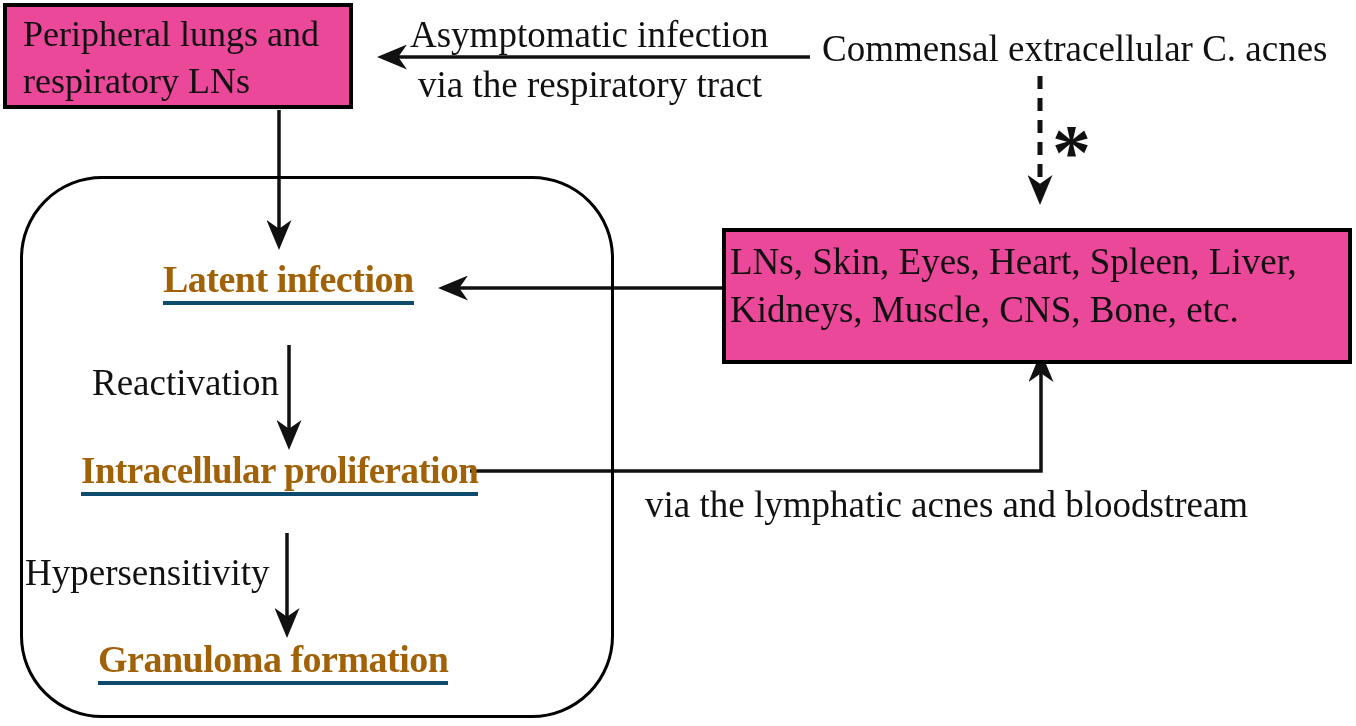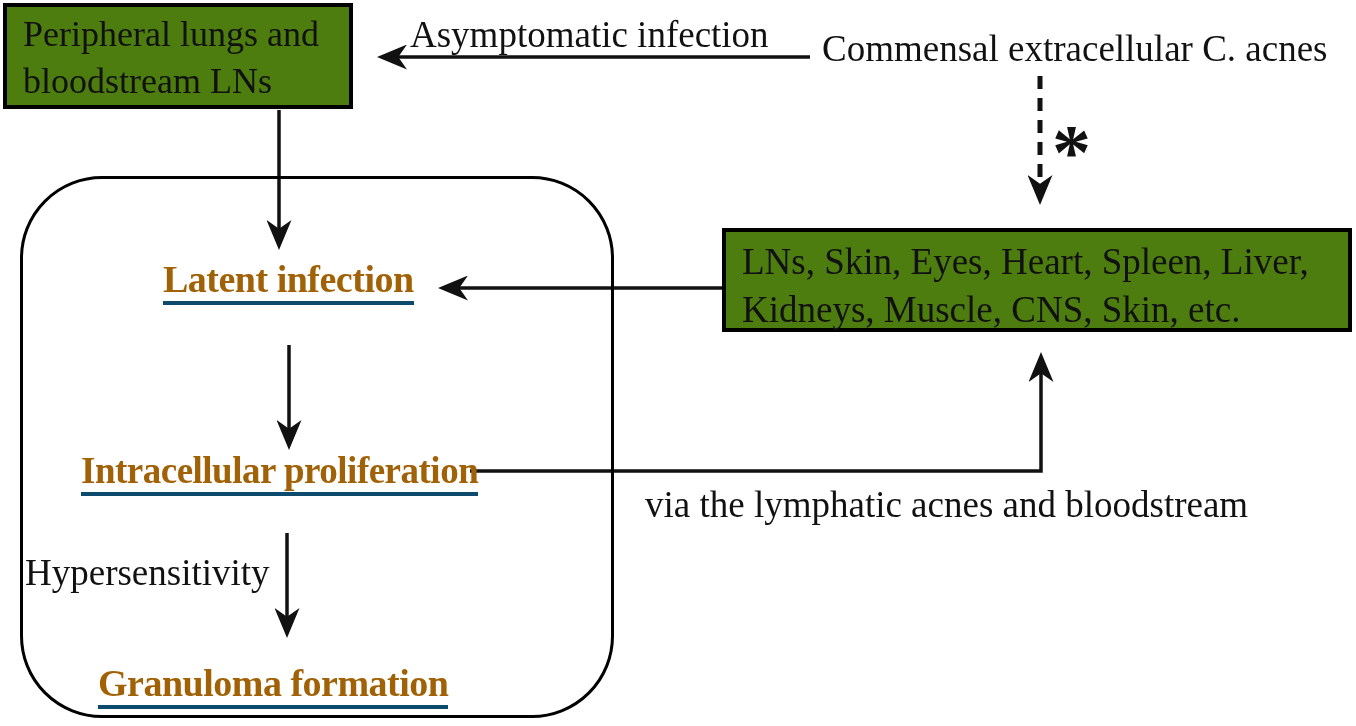--- a/index.html
+++ b/index.html
@@ -4,21 +4,21 @@
 <style>
   html,body{margin:0;padding:0;background:#ffffff;}
   #canvas{
     position:relative;width:1356px;height:726px;background:#ffffff;
     font-family:"Liberation Serif","DejaVu Serif",serif;color:#111111;
     overflow:hidden;
   }
   .abs{position:absolute;white-space:nowrap;}
   .txt{font-size:37px;line-height:46px;color:#111;}
   .box{
-    position:absolute;border:4px solid #000;background:#4d7c0f;
+    position:absolute;border:4px solid #000;background:#ec4899;
     box-sizing:border-box;font-size:36px;line-height:47px;color:#111;
   }
   .box .bline{white-space:nowrap;}
   #rounded-container{
     position:absolute;left:20px;top:176px;width:594px;height:542px;
     border:3px solid #000;border-radius:82px;box-sizing:border-box;background:transparent;
   }
   .heading{
     font-size:38px;font-weight:bold;letter-spacing:-0.5px;line-height:1.05;
     border-bottom:4px solid #0c4a6e;padding-bottom:1px;color:#a16207;
@@ -45,42 +45,44 @@
     <path d="M1040 76 L1040 195" stroke="#111" stroke-width="5" fill="none" stroke-dasharray="13 9" marker-end="url(#ah)"></path>
     <path d="M279 110 L279 240" stroke="#111" stroke-width="3.5" fill="none" marker-end="url(#ah)"></path>
     <path d="M722 288 L448 288" stroke="#111" stroke-width="3.5" fill="none" marker-end="url(#ah)"></path>
     <path d="M289 345 L289 440" stroke="#111" stroke-width="3.5" fill="none" marker-end="url(#ah)"></path>
     <path d="M470 471 L1041 471 L1041 362" stroke="#111" stroke-width="3.5" fill="none" marker-end="url(#ah)"></path>
     <path d="M287 533 L287 628" stroke="#111" stroke-width="3.5" fill="none" marker-end="url(#ah)"></path>
   </svg>
 
   <div class="box" style="left:3px;top:3px;width:350px;height:106px;padding:4px 6px 0 16px;">
     <div class="bline">Peripheral lungs and</div>
-    <div class="bline">bloodstream LNs</div>
+    <div class="bline">respiratory LNs</div>
   </div>
 
   <div class="abs txt" style="left:410px;top:12px;">Asymptomatic infection</div>
+  <div class="abs txt" style="left:418px;top:62px;">via the respiratory tract</div>
 
   <div class="abs txt" style="left:822px;top:26px;">
     <span>Commensal extracellular </span><span class="ital">C. acnes</span>
   </div>
 
   <div id="asterisk">*</div>
 
-  <div class="box" style="left:722px;top:228px;width:630px;height:104px;padding:6px 6px 0 16px;font-size:37px;line-height:48px;">
+  <div class="box" style="left:722px;top:228px;width:630px;height:136px;padding:6px 6px 0 4px;font-size:37px;line-height:48px;">
     <div class="bline">LNs, Skin, Eyes, Heart, Spleen, Liver,</div>
-    <div class="bline">Kidneys, Muscle, CNS, Skin, etc.</div>
+    <div class="bline">Kidneys, Muscle, CNS, Bone, etc.</div>
   </div>
 
   <div id="rounded-container"></div>
 
   <span class="abs heading" style="left:163px;top:260px;">Latent infection</span>
 
+  <div class="abs txt" style="left:92px;top:360px;">Reactivation</div>
 
   <span class="abs heading" style="left:70px;top:452px;font-size:37px;margin-left:11px;">Intracellular proliferation</span>
 
   <div class="abs txt" style="left:25px;top:550px;">Hypersensitivity</div>
 
-  <span class="abs heading" style="left:98px;top:664px;">Granuloma formation</span>
+  <span class="abs heading" style="left:98px;top:640px;">Granuloma formation</span>
 
   <div class="abs txt" style="left:645px;top:482px;">via the lymphatic acnes and bloodstream</div>
 
 </div>
 
 </body></html>

